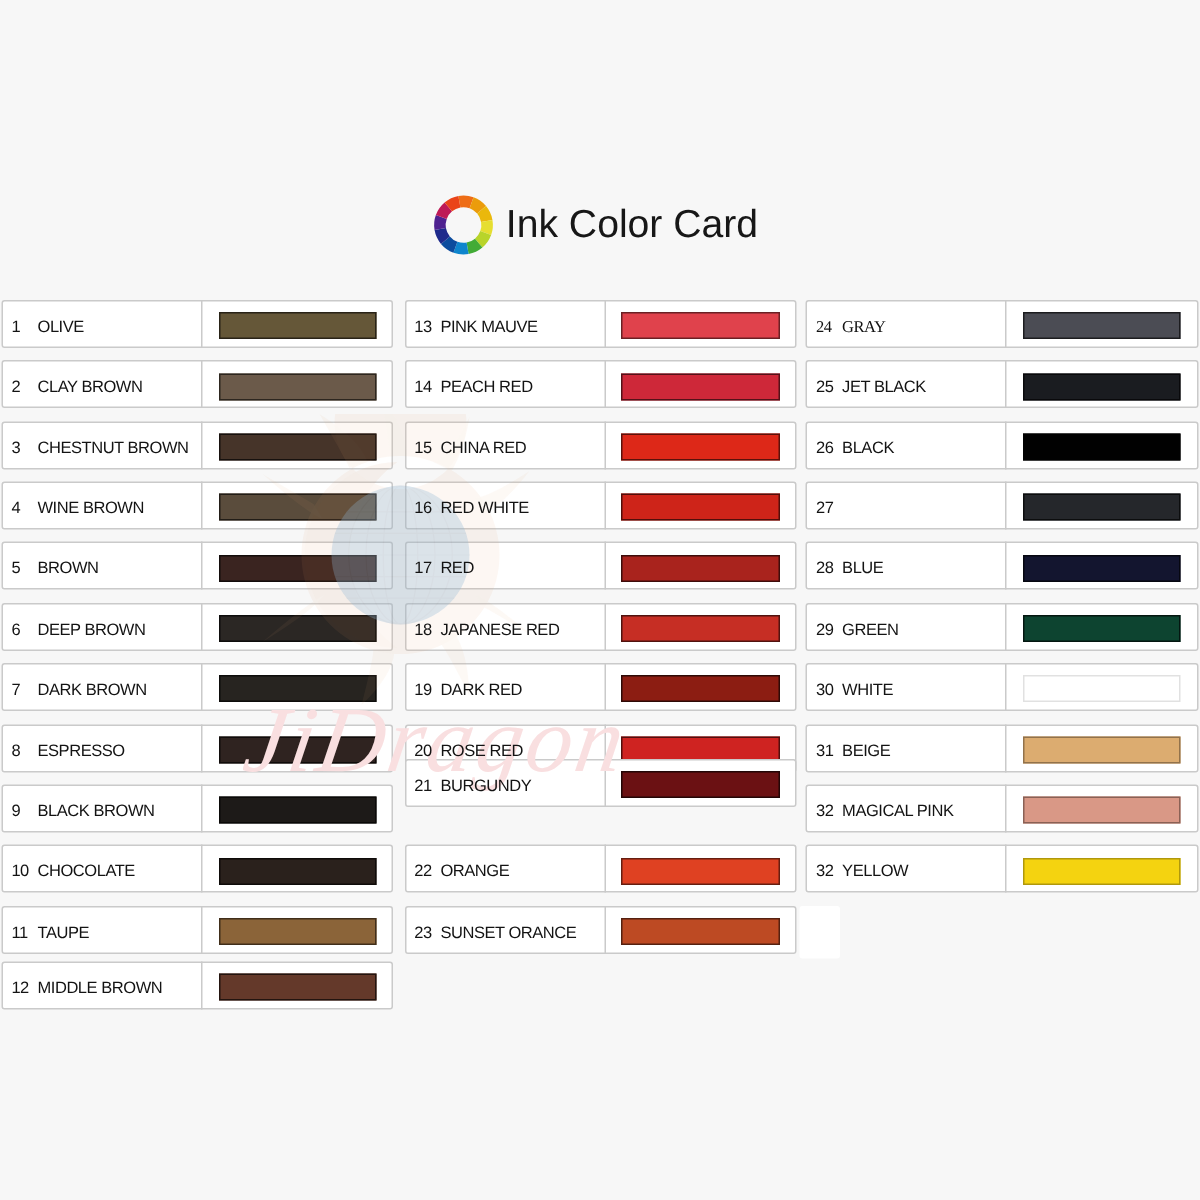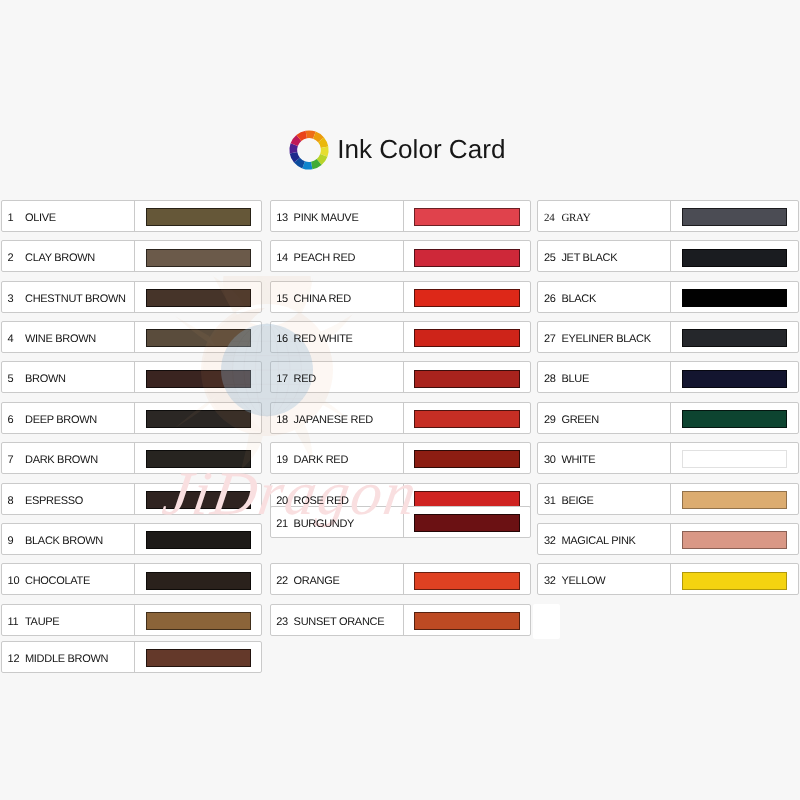--- a/index.html
+++ b/index.html
@@ -263,21 +263,20 @@
         <div class="row" style="top: 80.72px;">
           <span class="rnum">26</span>
           <span class="rname">BLACK</span>
           <span class="rdiv"></span>
           <span class="rsw">
             <span class="sw" title="#000000" style="background: rgb(0, 0, 0); border-color: rgb(0, 0, 0);"></span>
           </span>
         </div>
         <div class="row" style="top: 121.08px;">
           <span class="rnum">27</span>
-          <span class="rname">EYELINER BLACK</span>
           <span class="rdiv"></span>
           <span class="rsw">
             <span class="sw" title="#25272b" style="background: rgb(37, 39, 43); border-color: rgb(12, 13, 14);"></span>
           </span>
         </div>
         <div class="row" style="top: 161.44px;">
           <span class="rnum">28</span>
           <span class="rname">BLUE</span>
           <span class="rdiv"></span>
           <span class="rsw">

